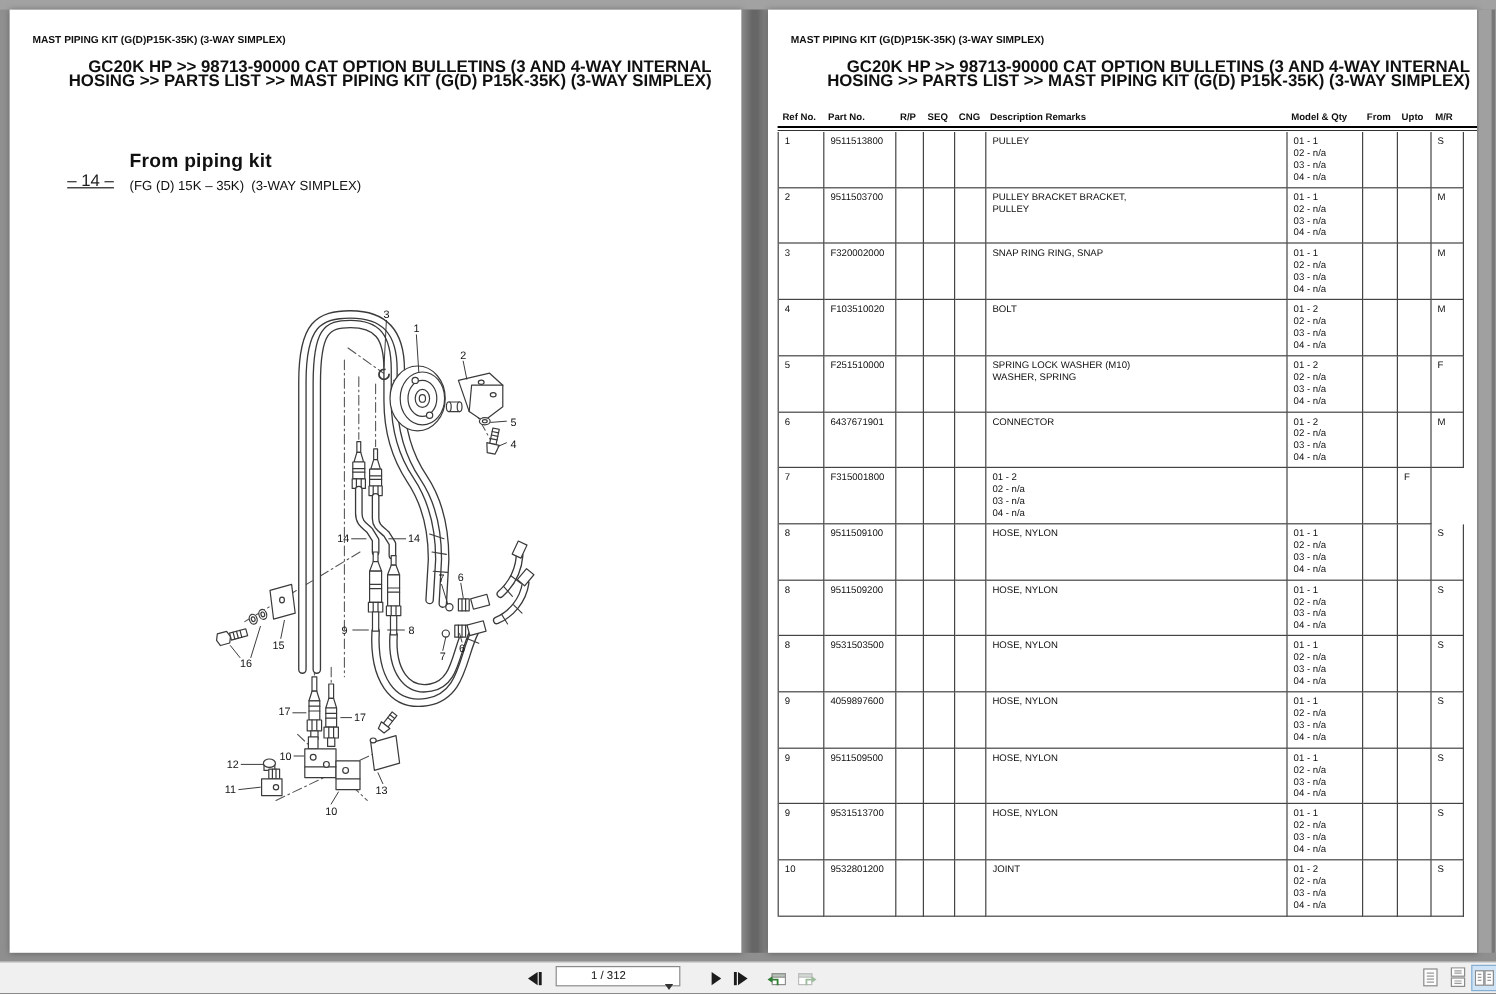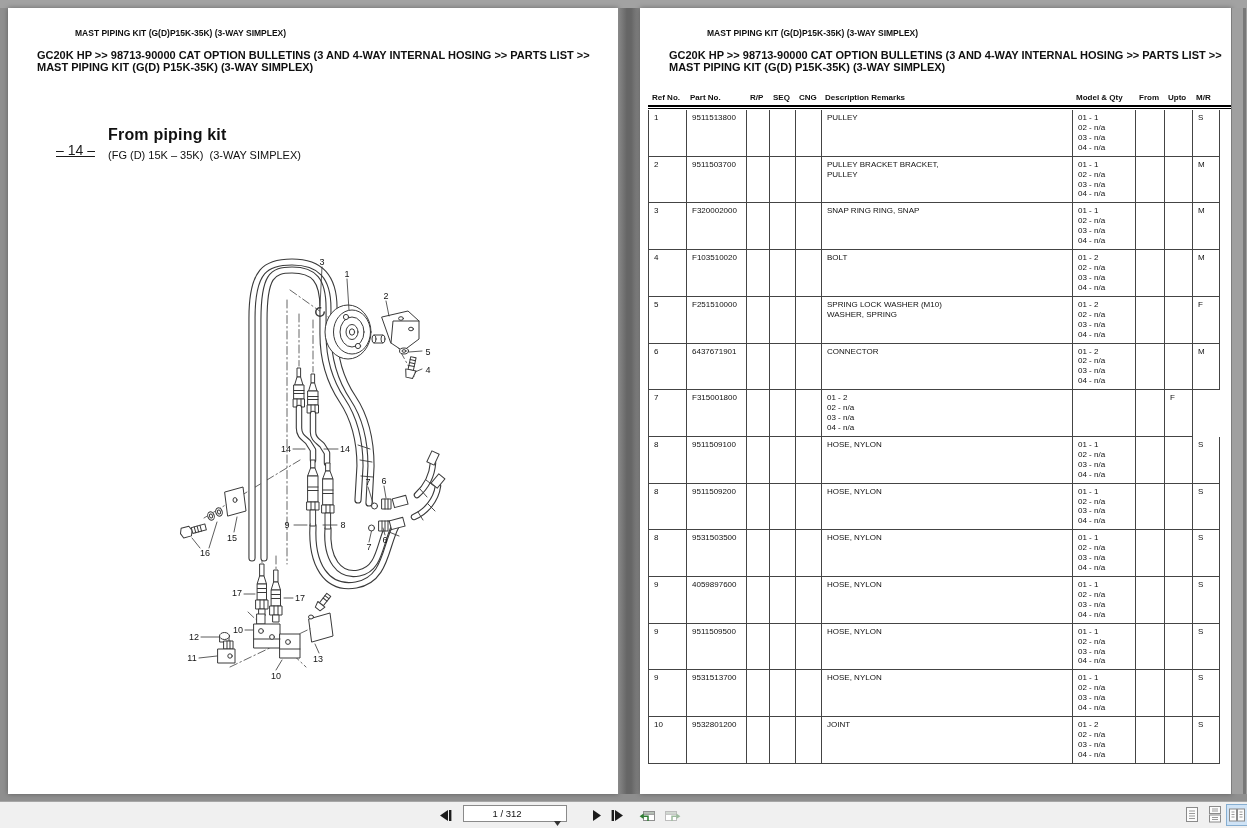--- a/index.html
+++ b/index.html
@@ -8,23 +8,23 @@
   .top-strip{position:absolute;left:0;top:0;width:100%;height:8px;background:#a2a2a2;}
   .page{position:absolute;top:8px;height:786px;background:#fff;box-shadow:0 0 5px rgba(0,0,0,.35);}
   .page-left{left:8px;width:610px;}
   .page-right{left:640px;width:592px;}
   .page-gap{position:absolute;left:618px;top:8px;width:22px;height:786px;
             background:linear-gradient(90deg,#8a8a8a,#666 40%,#666 60%,#8a8a8a);}
   .vscroll{position:absolute;right:0;top:8px;width:15px;height:786px;background:#a0a0a0;
            border-left:1px solid #7d7d7d;}
   .vscroll .chan{position:absolute;right:1px;top:0;width:3px;height:100%;background:#787878;}
 
-  .doc-title{position:absolute;left:19px;top:20px;font-size:8.5px;font-weight:bold;color:#101010;white-space:pre;margin-left:48px;}
-  .doc-breadcrumb{position:absolute;left:29px;top:42px;width:566px;font-size:11px;font-weight:bold;
-                  line-height:11.5px;color:#101010;}
+  .doc-title{position:absolute;left:19px;top:20px;font-size:8.5px;font-weight:bold;color:#101010;white-space:pre;}
+  .doc-breadcrumb{position:absolute;left:19px;top:42px;width:566px;font-size:14px;font-weight:bold;
+                  line-height:11.5px;color:#101010;text-align:right;}
 
   
   .fig-pagenum{position:absolute;left:48px;top:134px;font-size:14px;color:#1b1b1b;text-decoration:underline;}
   .fig-title{position:absolute;left:100px;top:118px;font-size:16px;font-weight:bold;color:#101010;letter-spacing:.2px;}
   .fig-subtitle{position:absolute;left:100px;top:141px;font-size:11px;color:#101010;white-space:pre;}
   .diagram{position:absolute;left:0;top:0;width:610px;height:786px;}
   .diagram .dd{stroke:#555;stroke-width:.9;stroke-dasharray:8 3 1.5 3;fill:none;}
   .diagram .leader{stroke:#333;stroke-width:.8;fill:none;}
   .diagram .tick{stroke:#3a3a3a;stroke-width:.9;fill:none;}
   .diagram .tubeO{stroke:#3a3a3a;stroke-width:6.5;fill:none;}

